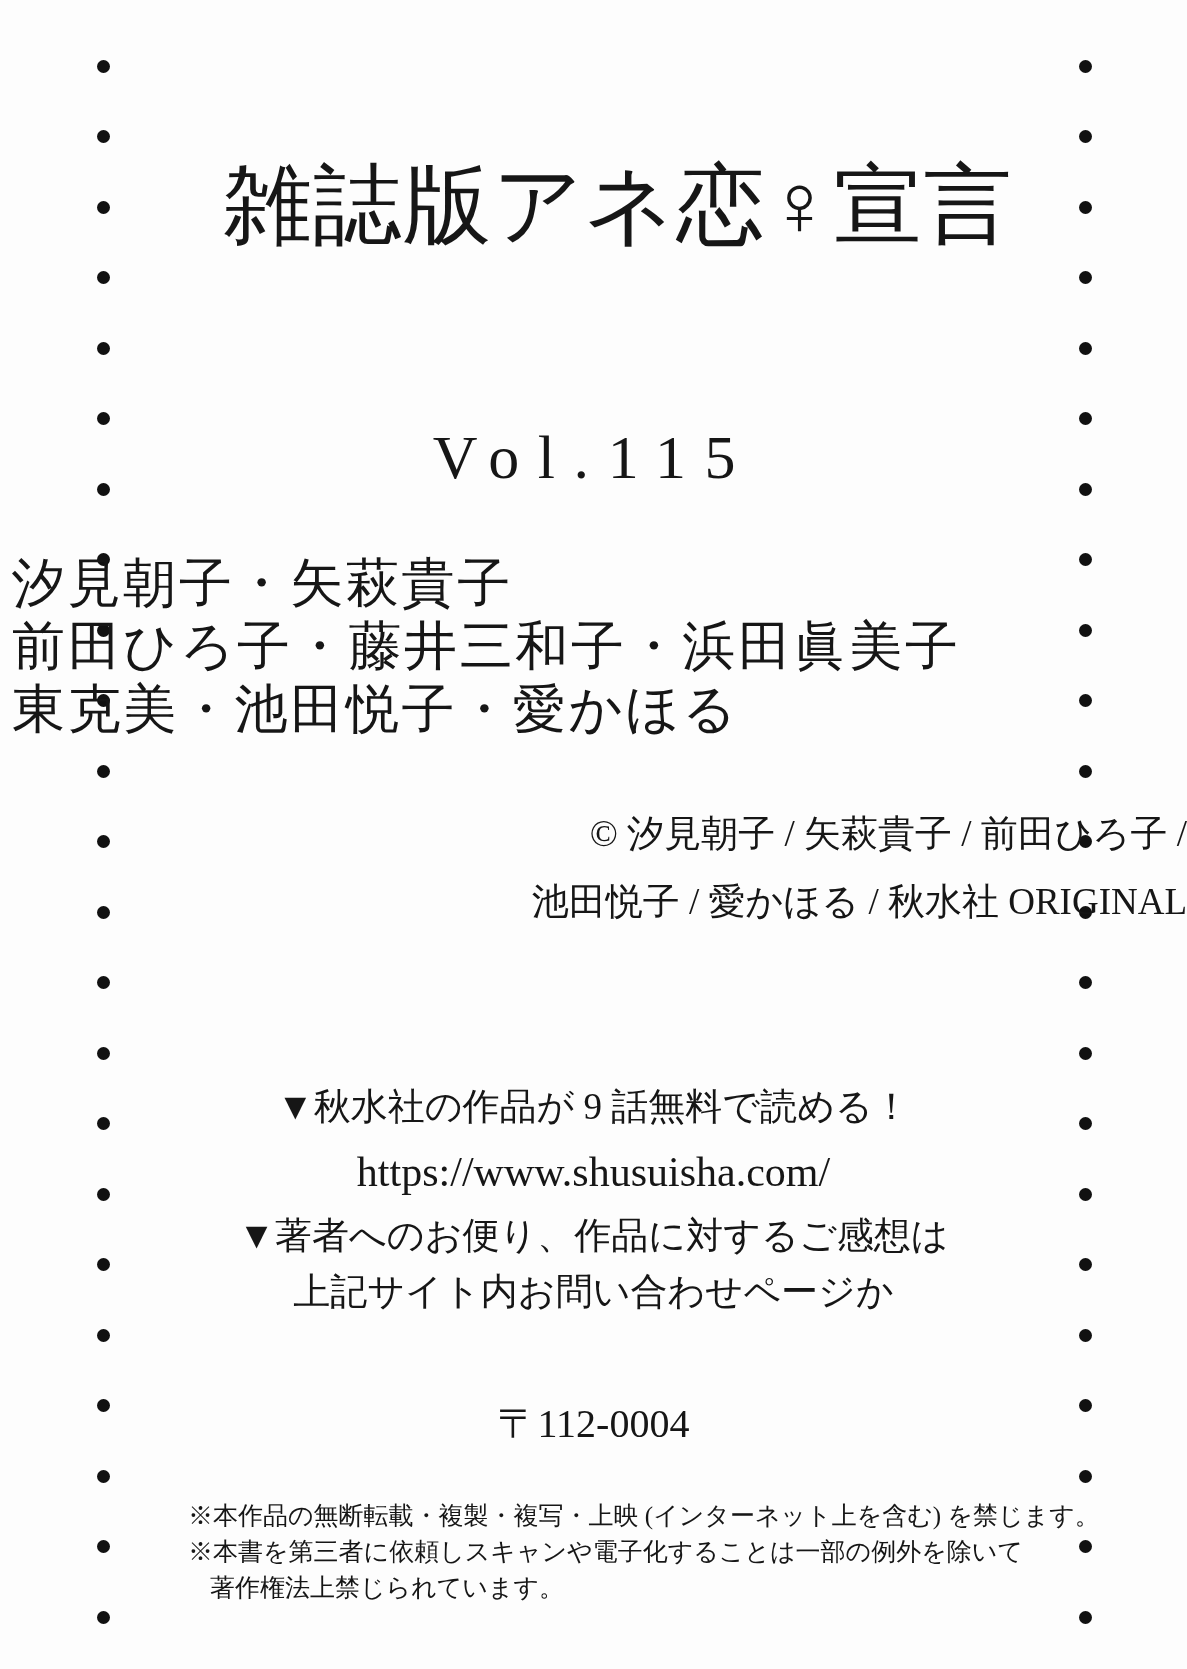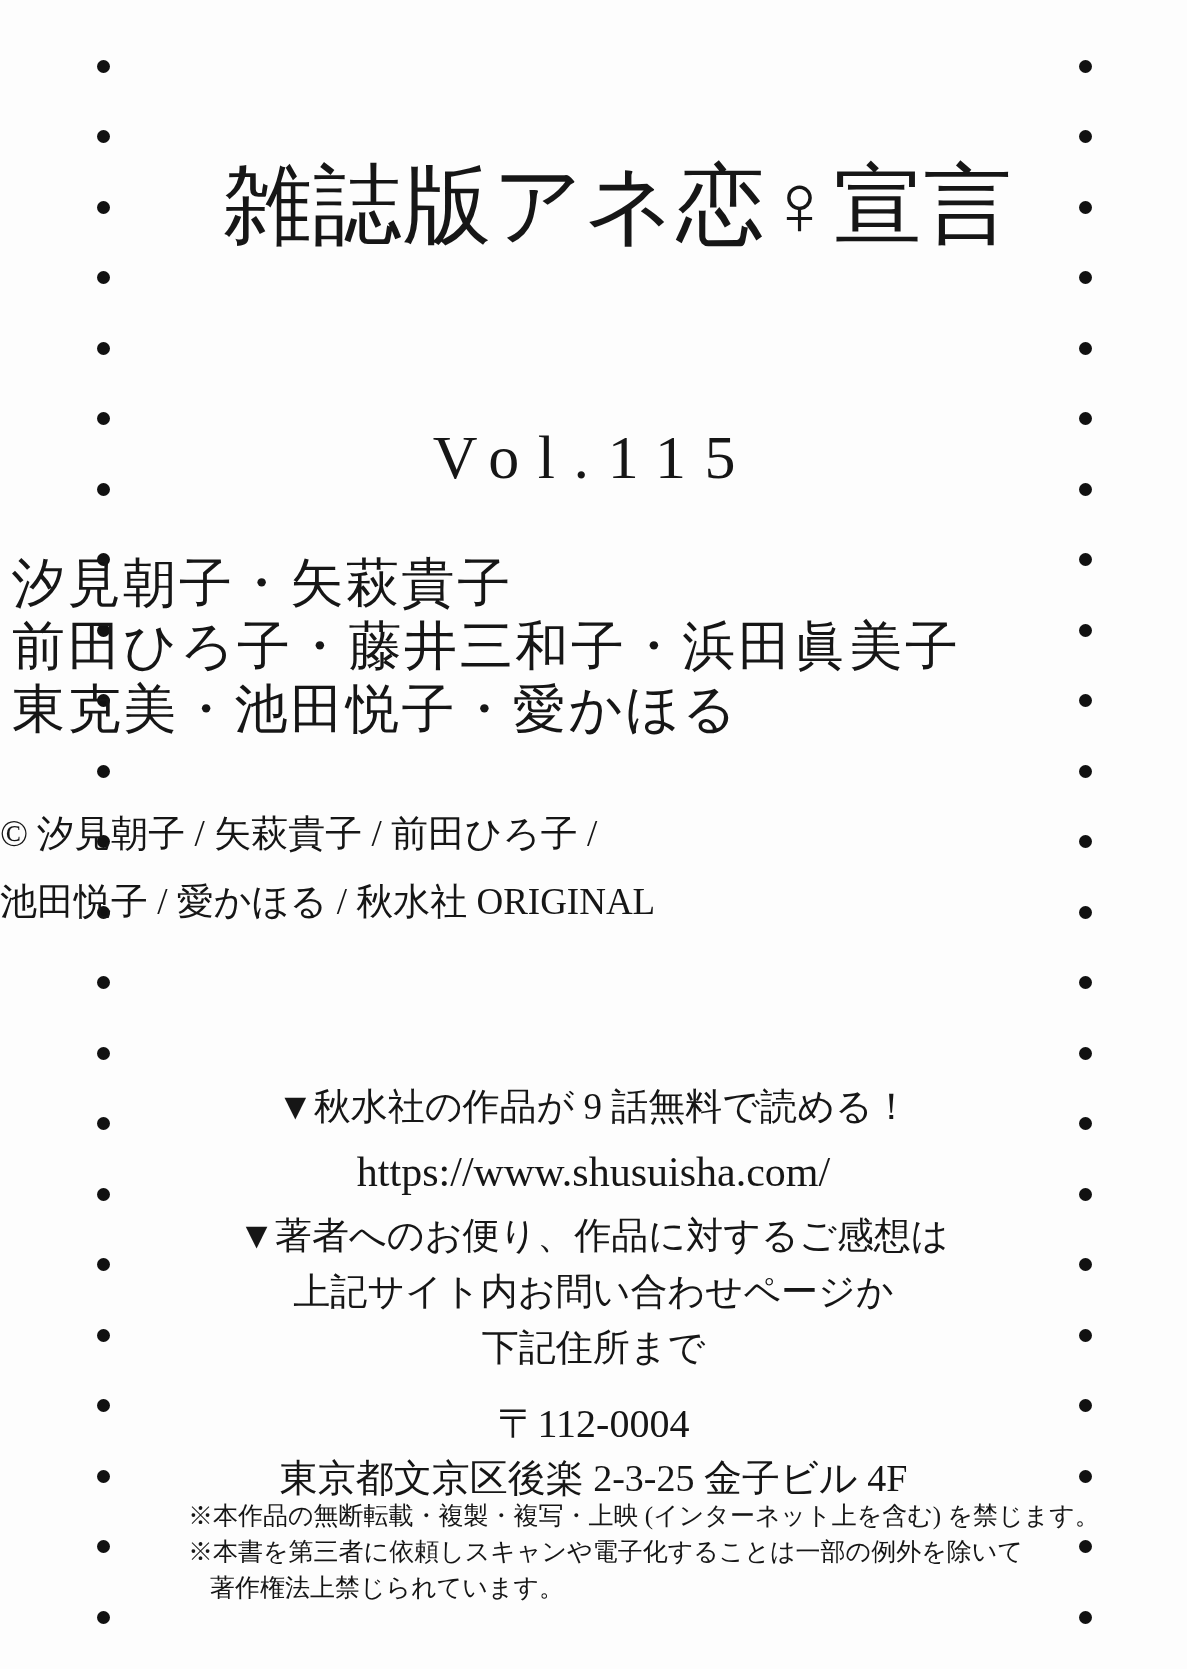--- a/index.html
+++ b/index.html
@@ -47,21 +47,21 @@
     line-height: 63px;
     letter-spacing: 0.05em;
     white-space: nowrap;
     margin-left: 12px;
   }
   .copyright {
     position: absolute;
     top: 800px;
     left: 0;
     width: 100%;
-    text-align: left;
+    text-align: right;
     font-size: 37px;
     line-height: 68px;
     white-space: nowrap;
   }
   .promo-heading {
     top: 1082px;
     font-size: 37px;
   }
   .promo-url {
     top: 1148px;
@@ -177,26 +177,24 @@
     <div>池田悦子 / 愛かほる / 秋水社 ORIGINAL</div>
   </div>
 
   <div class="line promo-heading">▼秋水社の作品が 9 話無料で読める！</div>
 
   <div class="line promo-url">https://www.shusuisha.com/</div>
 
   <div class="contact">
     <div>▼著者へのお便り、作品に対するご感想は</div>
     <div>上記サイト内お問い合わせページか</div>
-    <div>下記住所まで</div>
   </div>
 
   <div class="line postal">〒112-0004</div>
 
-  <div class="line address">東京都文京区後楽 2-3-25 金子ビル 4F</div>
 
   <div class="legal">
     <div>※本作品の無断転載・複製・複写・上映 (インターネット上を含む) を禁じます。</div>
     <div>※本書を第三者に依頼しスキャンや電子化することは一部の例外を除いて</div>
     <div class="indent">著作権法上禁じられています。</div>
   </div>
 
 </div>
 
 </body></html>

